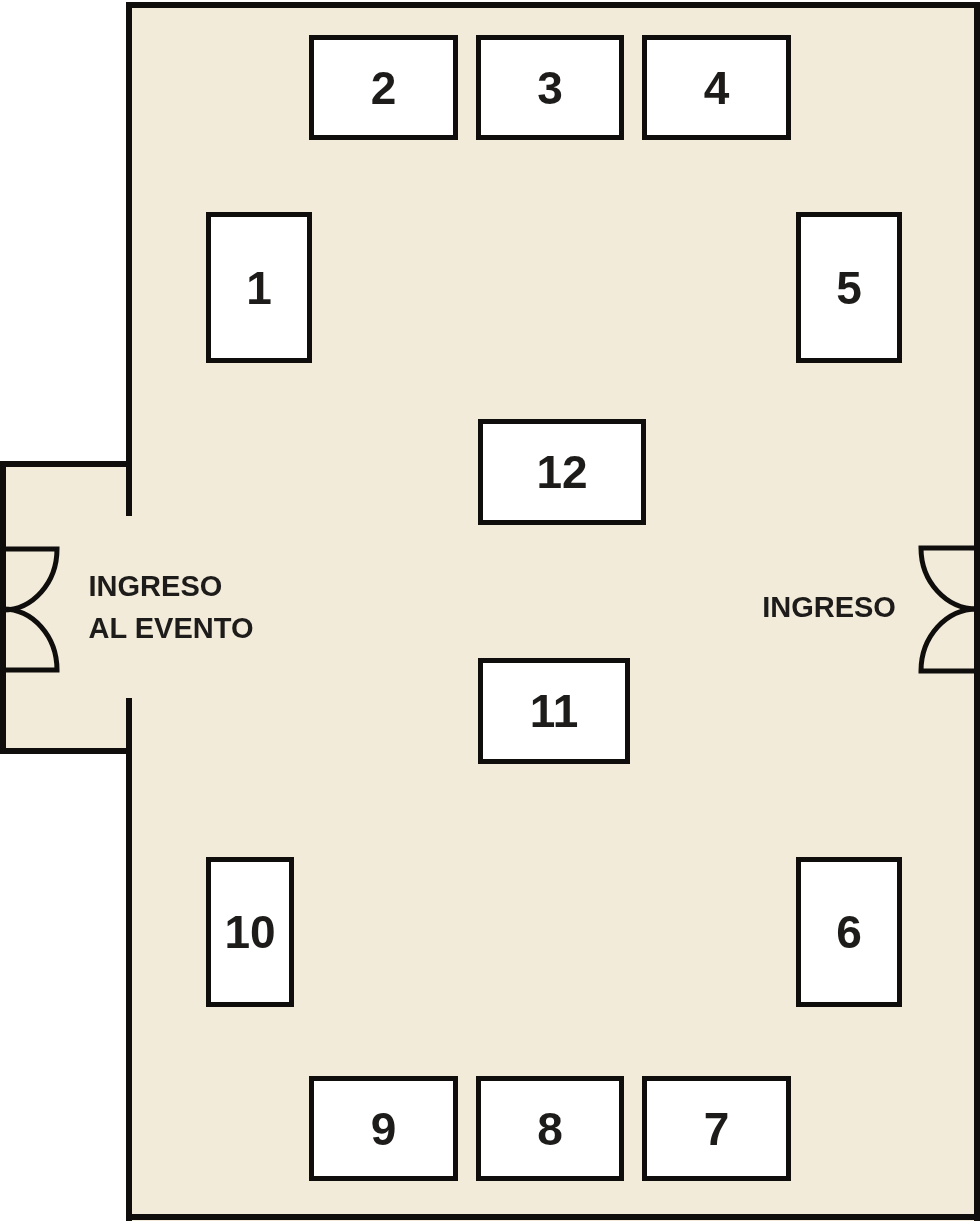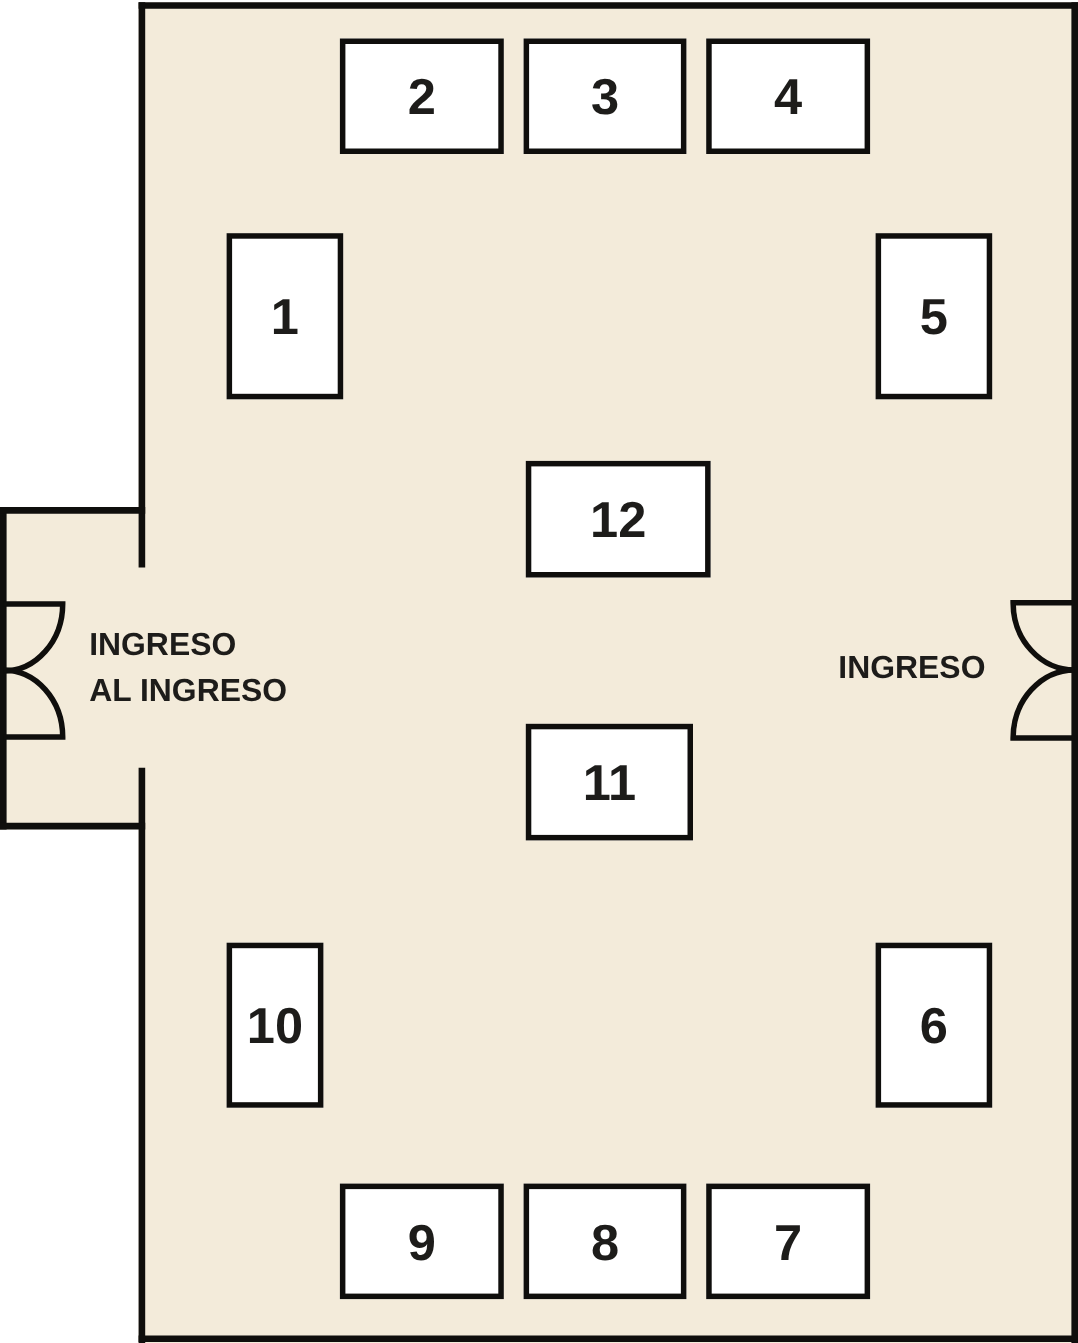--- a/index.html
+++ b/index.html
@@ -145,19 +145,19 @@
     </div>
   <div class="booth b11">
       <span class="booth-number">11</span>
     </div>
   <div class="booth b12">
       <span class="booth-number">12</span>
     </div>
 
   <div class="entrance-label entrance-left">
     <span>INGRESO</span>
-    <span>AL INGRESO</span>
+    <span>AL EVENTO</span>
   </div>
   <div class="entrance-label entrance-right">
     <span>INGRESO</span>
   </div>
 
 </div>
 
 </body></html>

